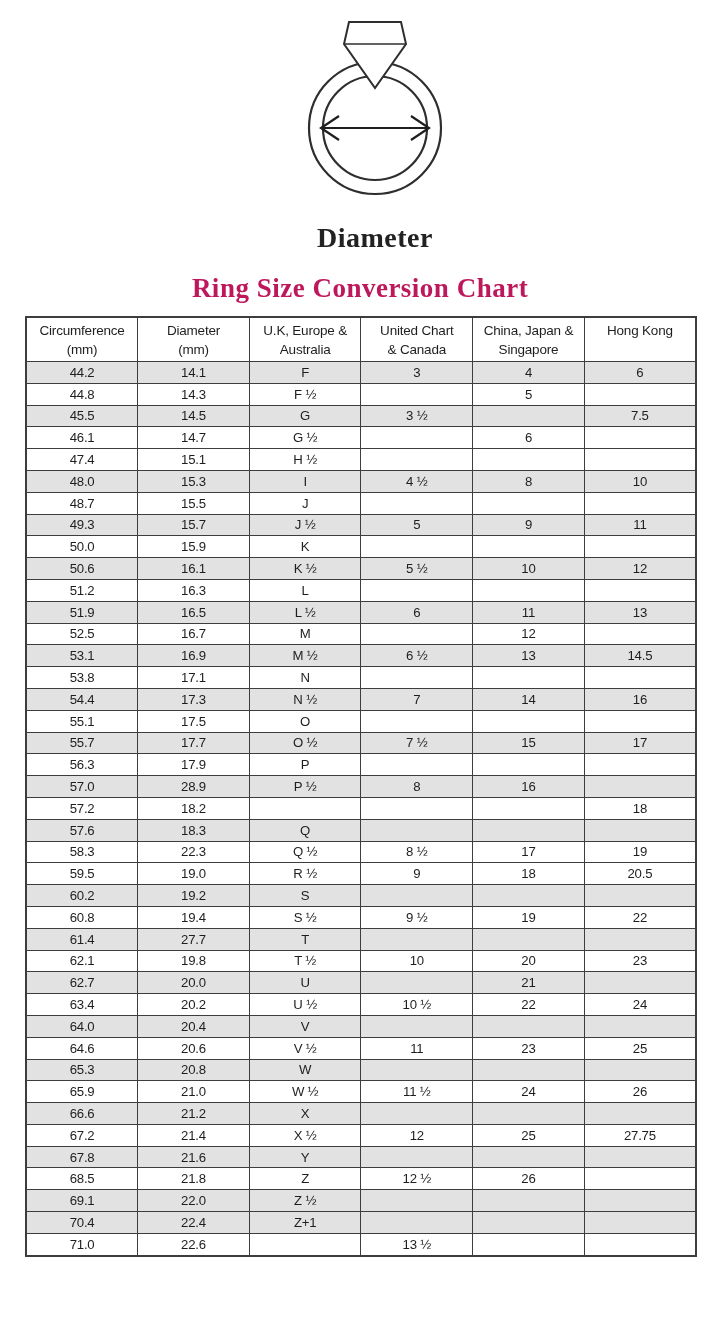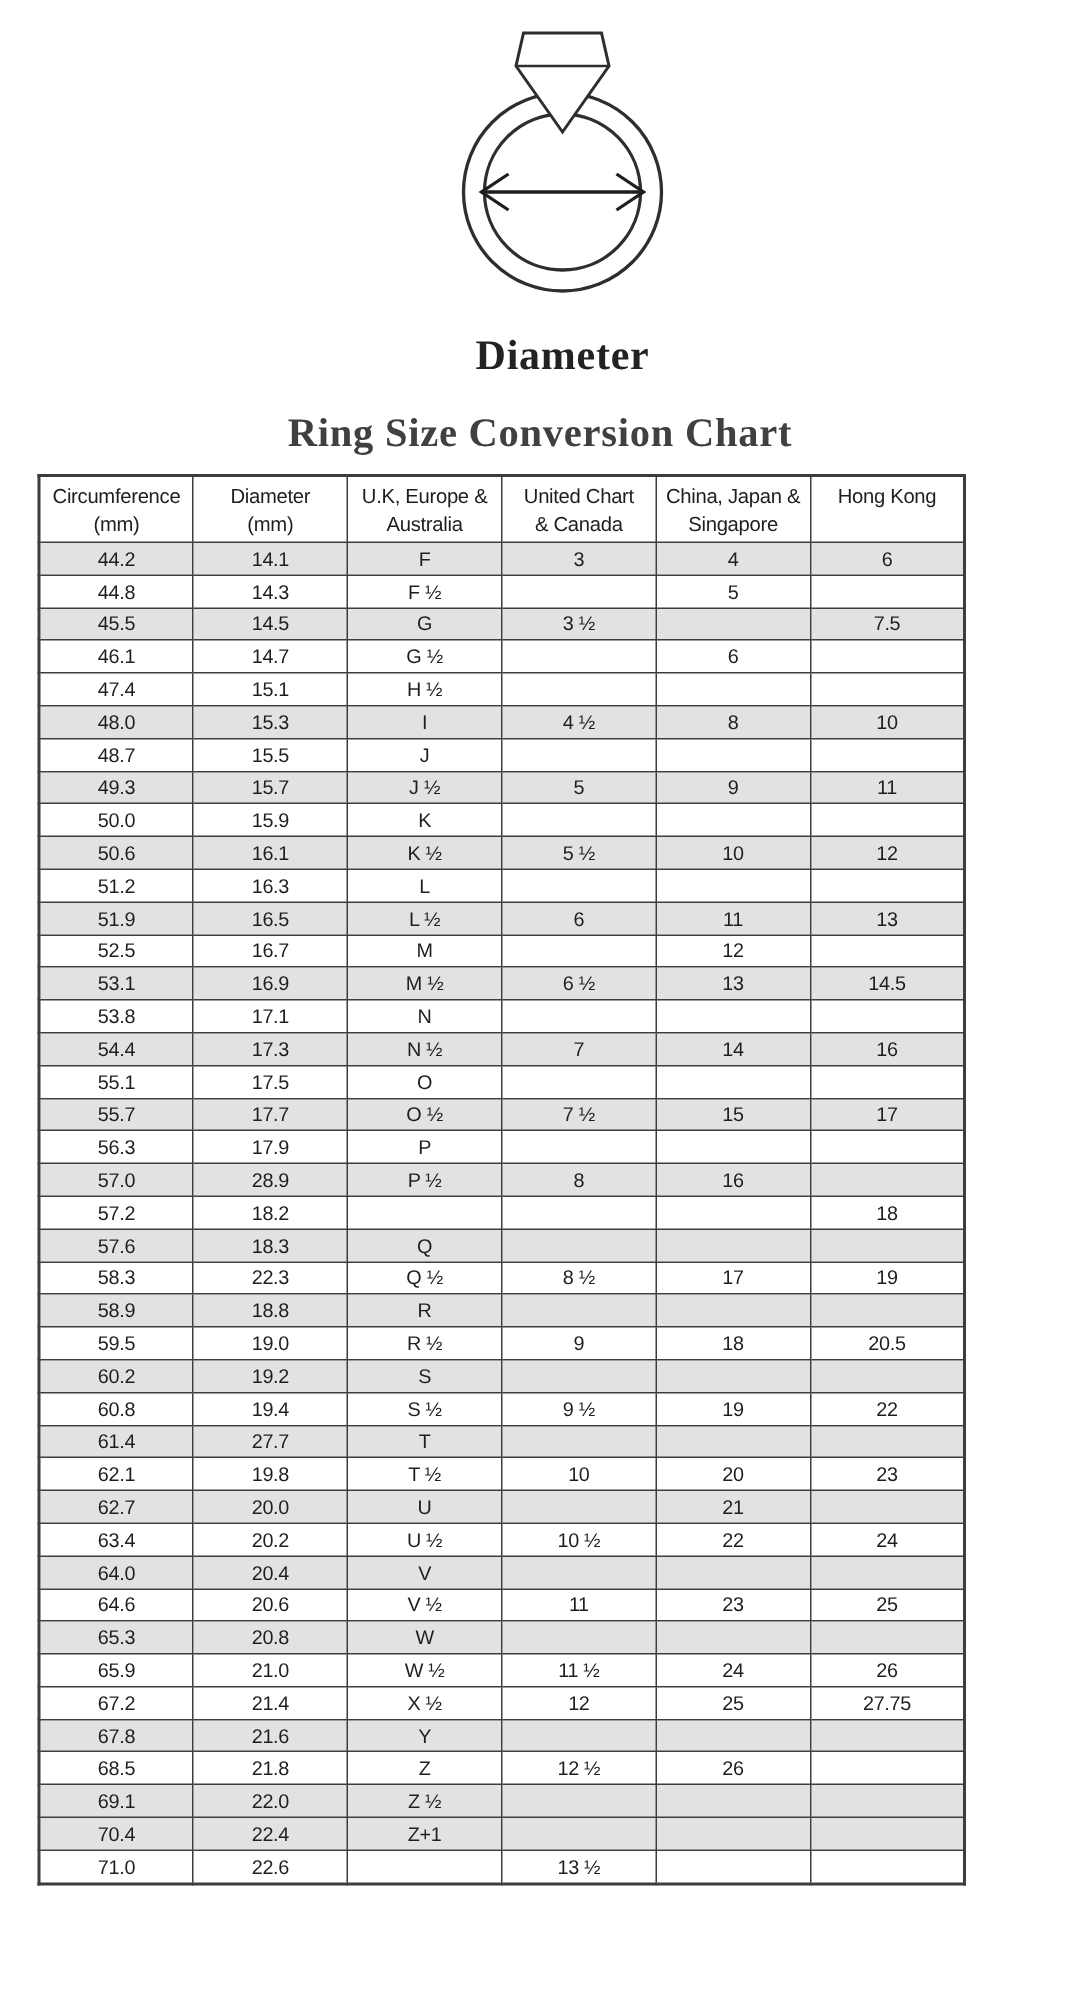--- a/index.html
+++ b/index.html
@@ -42,29 +42,29 @@
   .chart-title {
     position: absolute;
     top: 273px;
     left: 0;
     width: 100%;
     text-align: center;
     font-family: "Liberation Serif", "DejaVu Serif", serif;
     font-weight: 700;
     font-size: 27px;
     letter-spacing: 0.5px;
-    color: #404040;
+    color: #be185d;
   }
 
   
   .table-wrap {
     position: absolute;
     top: 316px;
     left: 25px;
-    width: 619px;
+    width: 672px;
   }
   table.conversion {
     width: 100%;
     table-layout: fixed;
     border-collapse: collapse;
     border: 2px solid #3d3d3d;
   }
   table.conversion th,
   table.conversion td {
     border: 1px solid #3d3d3d;
@@ -321,28 +321,20 @@
           <td></td>
         </tr>
         <tr>
           <td>58.3</td>
           <td>22.3</td>
           <td>Q ½</td>
           <td>8 ½</td>
           <td>17</td>
           <td>19</td>
         </tr>
-        <tr class="shaded">
-          <td>58.9</td>
-          <td>18.8</td>
-          <td>R</td>
-          <td></td>
-          <td></td>
-          <td></td>
-        </tr>
         <tr>
           <td>59.5</td>
           <td>19.0</td>
           <td>R ½</td>
           <td>9</td>
           <td>18</td>
           <td>20.5</td>
         </tr>
         <tr class="shaded">
           <td>60.2</td>
@@ -417,20 +409,28 @@
           <td></td>
         </tr>
         <tr>
           <td>65.9</td>
           <td>21.0</td>
           <td>W ½</td>
           <td>11 ½</td>
           <td>24</td>
           <td>26</td>
         </tr>
+        <tr class="shaded">
+          <td>66.6</td>
+          <td>21.2</td>
+          <td>X</td>
+          <td></td>
+          <td></td>
+          <td></td>
+        </tr>
         <tr>
           <td>67.2</td>
           <td>21.4</td>
           <td>X ½</td>
           <td>12</td>
           <td>25</td>
           <td>27.75</td>
         </tr>
         <tr class="shaded">
           <td>67.8</td>

